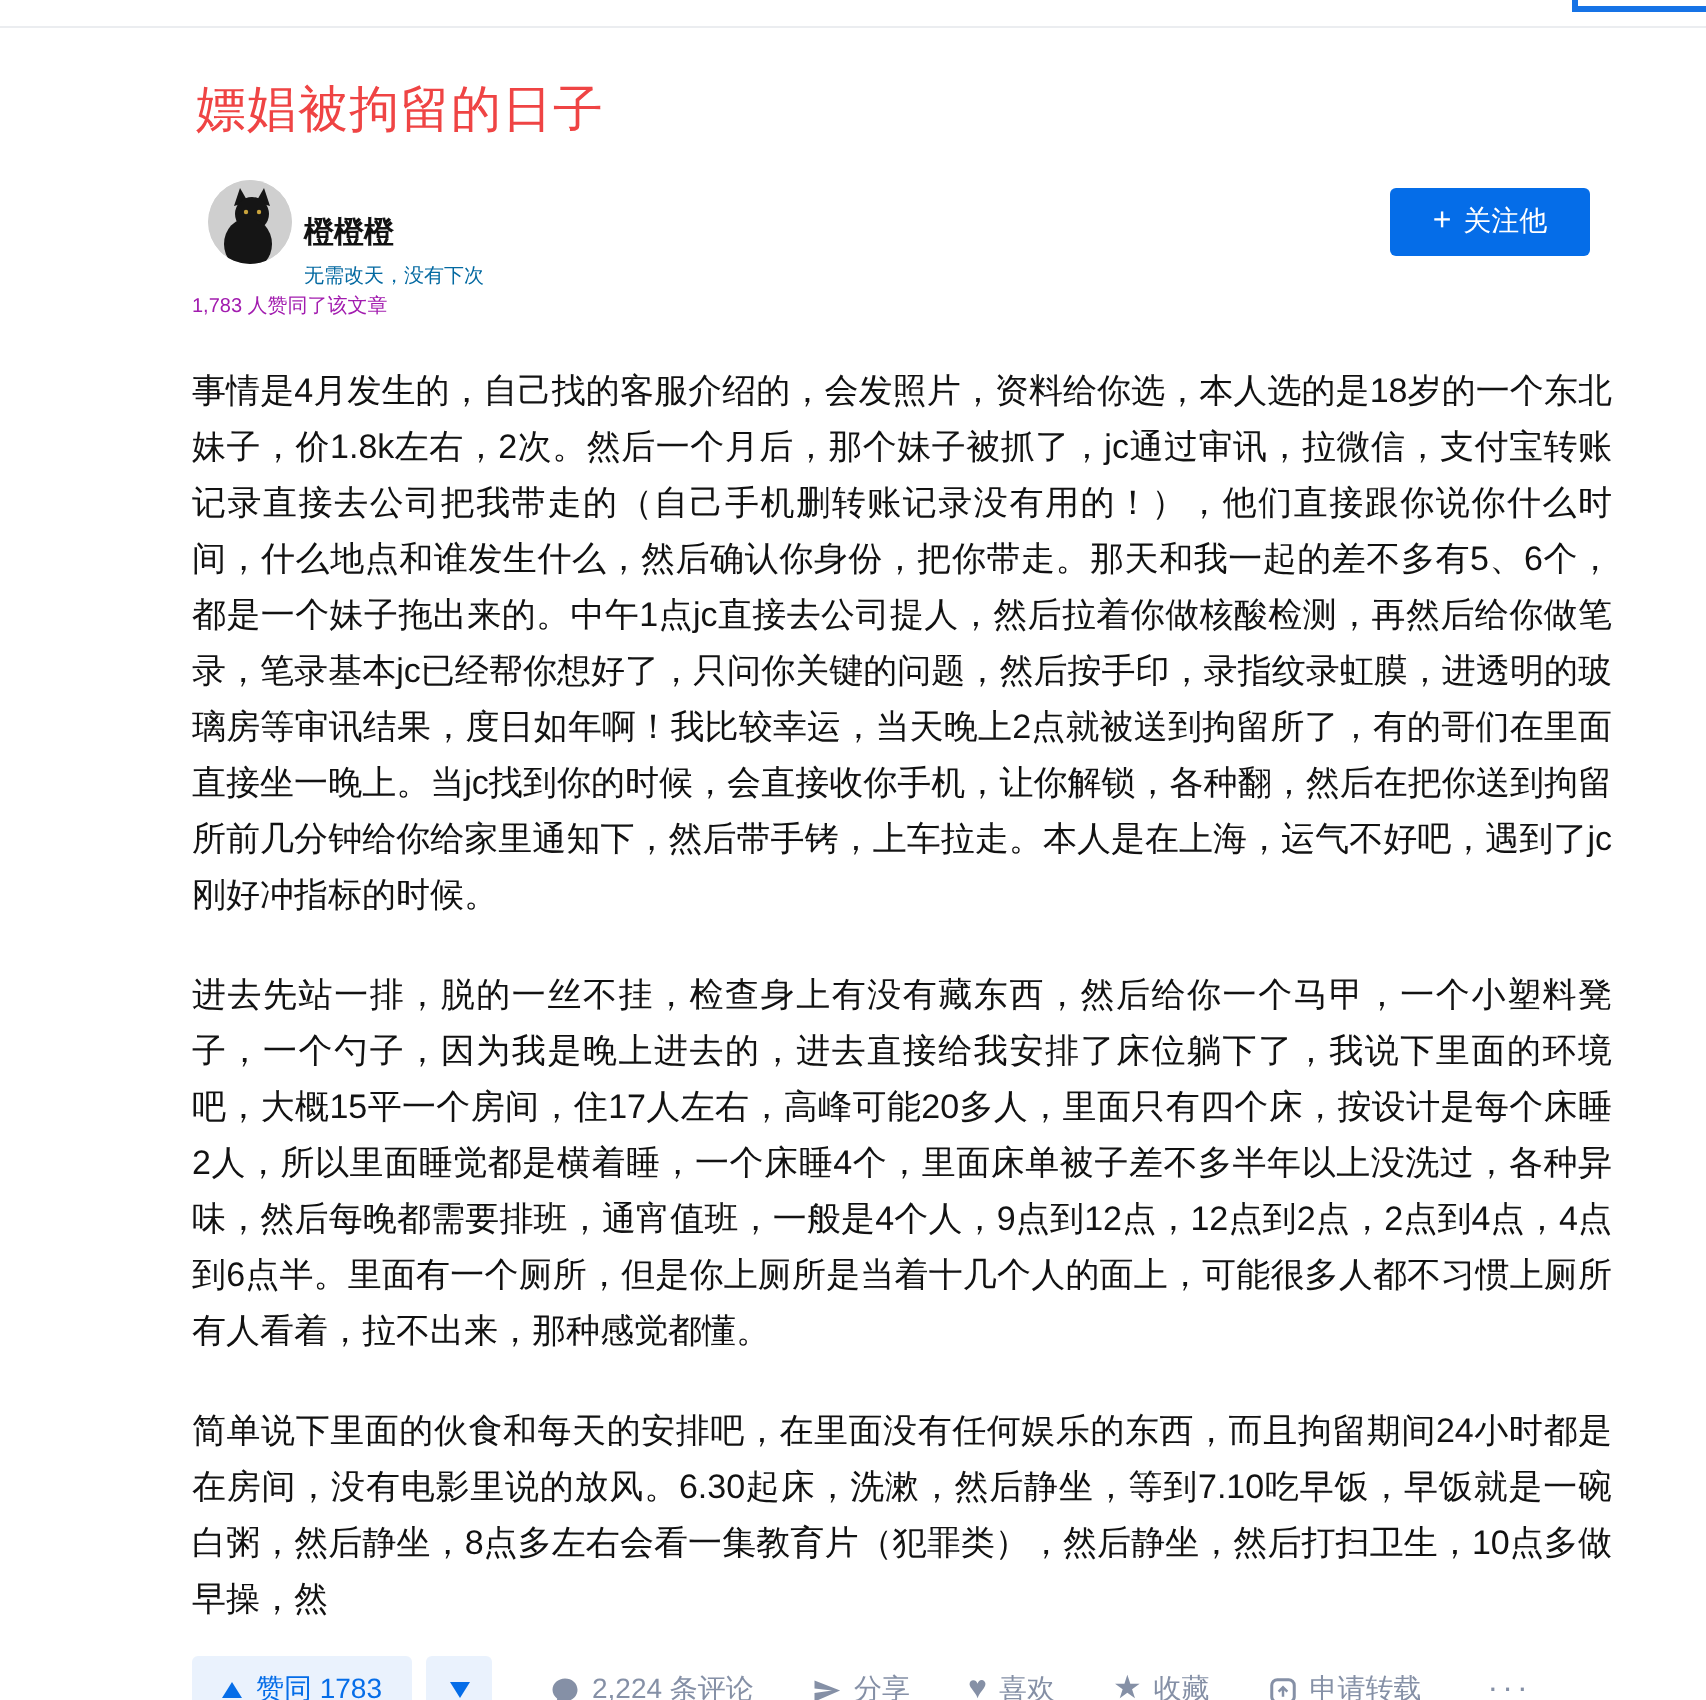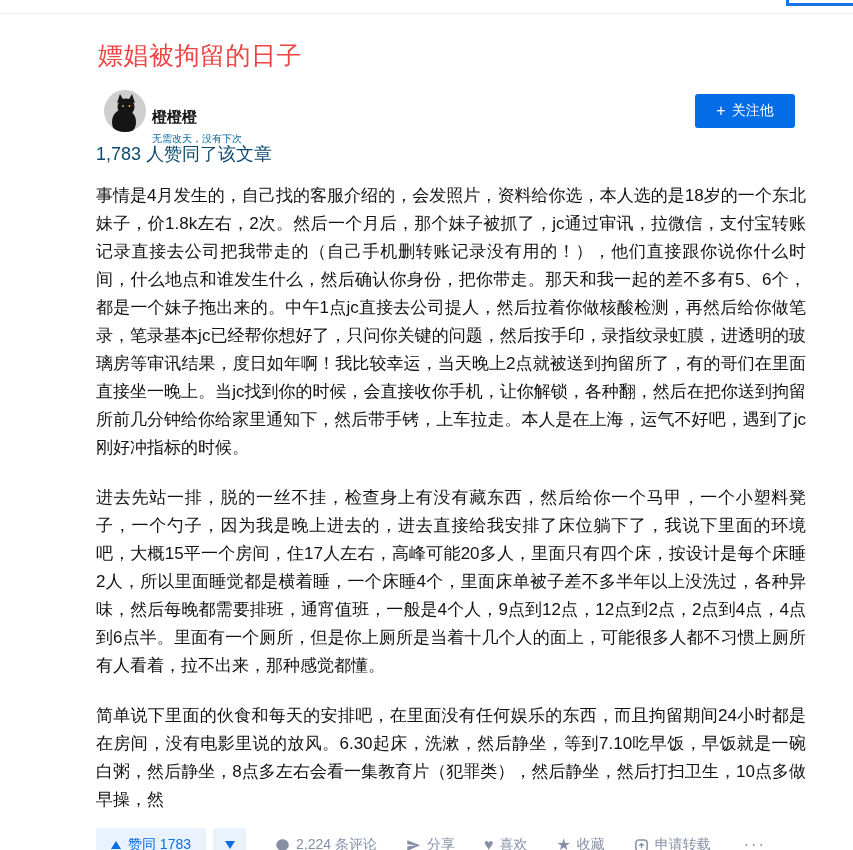--- a/index.html
+++ b/index.html
@@ -29,21 +29,21 @@
   .author-info{position:absolute;left:56px;top:0;margin-top:16px;}
   .author-name{font-size:15px;font-weight:700;color:#121212;line-height:21px;cursor:pointer;}
   .author-bio{font-size:10px;color:#0369a1;line-height:21px;margin-top:1px;}
   .follow-btn{
     position:absolute;right:11px;top:4px;width:100px;height:34px;
     background:#056de8;color:#ffffff;border:none;border-radius:3px;
     font-size:14px;font-family:inherit;cursor:pointer;
     display:flex;align-items:center;justify-content:center;gap:6px;
   }
   .follow-btn .plus{font-size:16px;font-weight:400;line-height:1;}
-  .upvote-meta{margin-top:12px;font-size:18px;color:#0c4a6e;line-height:20px;}
+  .upvote-meta{margin-top:12px;font-size:10px;color:#a21caf;line-height:20px;}
   .article-body{margin-top:18px;}
   .article-body p{
     margin:0 0 22px 0;font-size:17px;line-height:28px;color:#121212;
     text-align:justify;word-break:break-all;
   }
   .toolbar{
     position:absolute;left:0;right:0;top:828px;height:40px;background:#ffffff;
     padding-left:96px;display:flex;align-items:flex-start;box-sizing:border-box;
   }
   .vote-btn{

